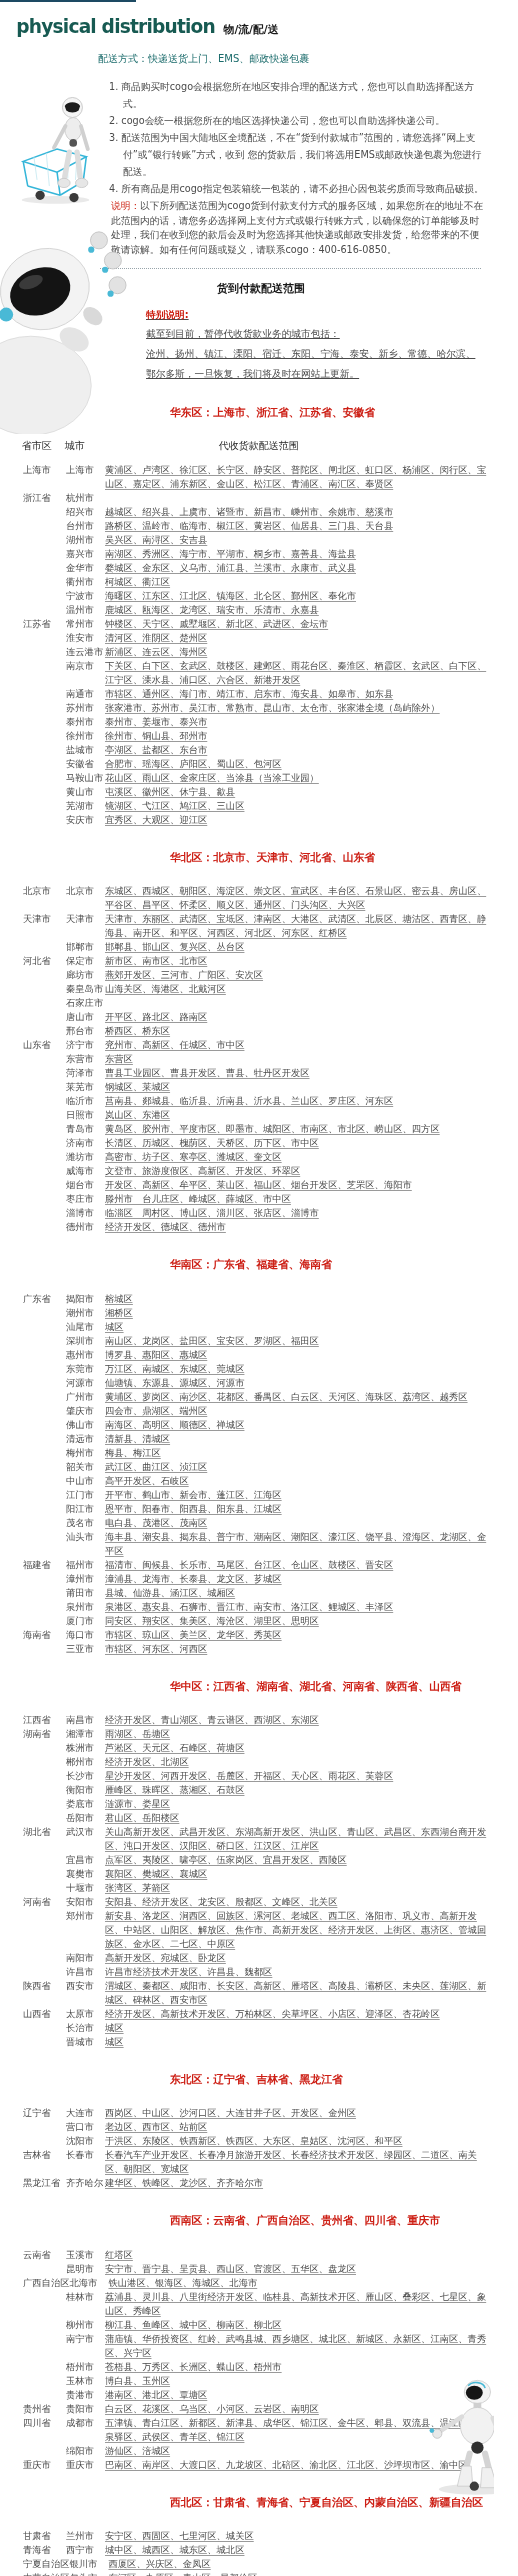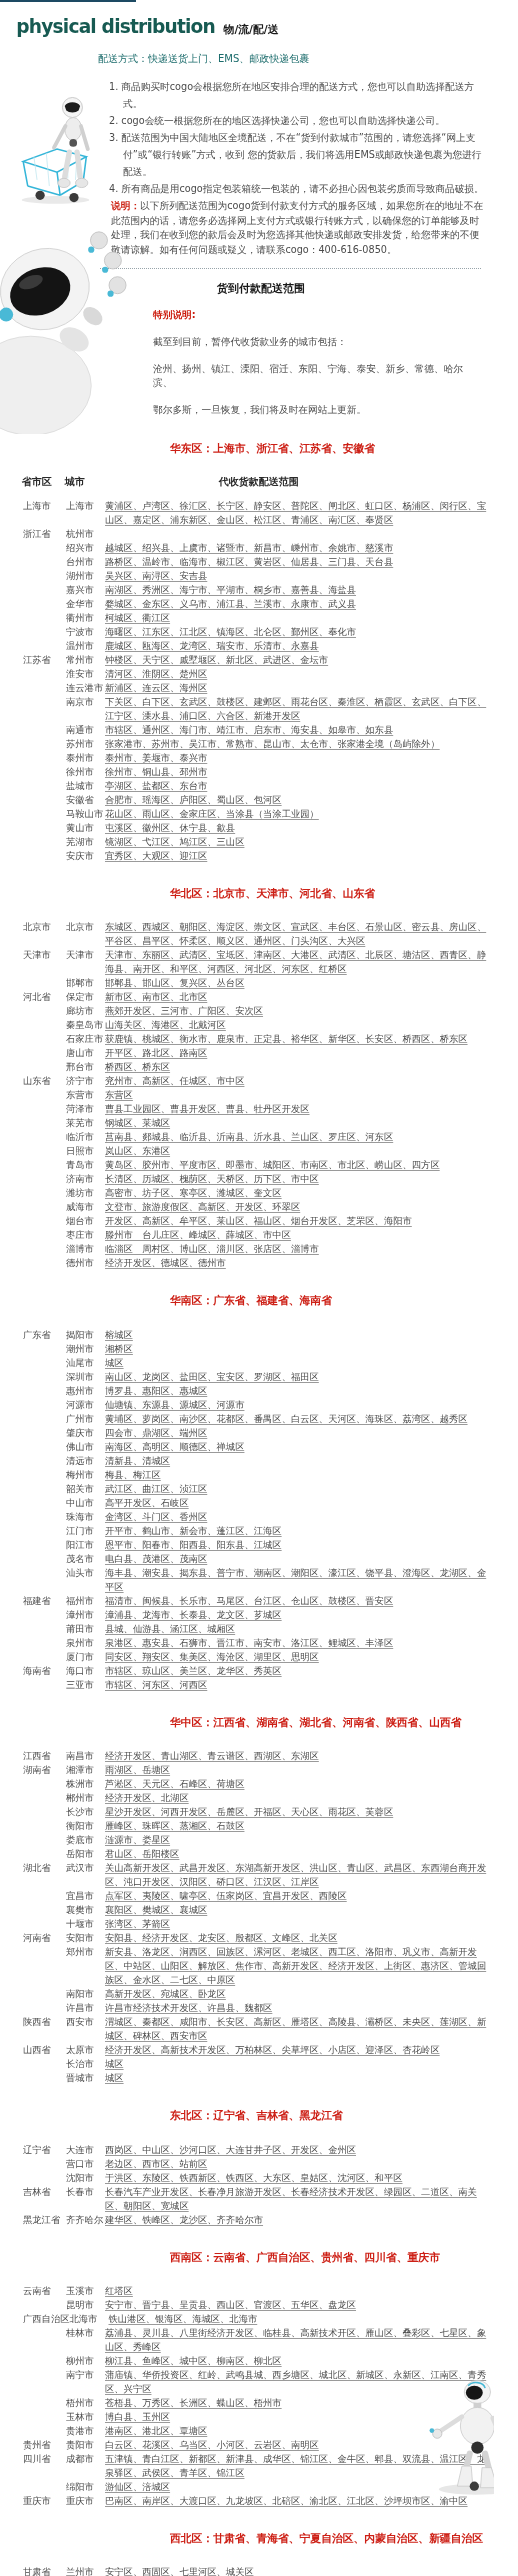--- a/index.html
+++ b/index.html
@@ -8,31 +8,31 @@
   .topbar{position:absolute;left:0;top:0;width:136px;height:2.3px;background:#1d4a63;}
   
   .hdr{padding:15.5px 0 0 16.3px;white-space:nowrap;}
   .hdr .en{font-size:18.6px;font-weight:bold;color:#175a52;letter-spacing:-0.8px;}
   .hdr .zh{font-size:10.8px;font-weight:bold;color:#1a1a1a;margin-left:4.6px;}
   
   .sub{margin:15.5px 0 0 98px;color:#1a6b6b;font-size:10px;}
   .intro{margin:12.4px 7.7px 0 109px;color:#4a4a4a;font-size:9.7px;}
   .intro .li{margin:0;line-height:17px;text-indent:-14px;padding-left:14px;}
   .note{margin:1.5px 7.7px 0 111px;color:#4a4a4a;font-size:9.7px;line-height:14.7px;}
-  .note .lbl{color:#cc1e0f;font-weight:bold;text-align:right;}
+  .note .lbl{color:#cc1e0f;font-weight:normal;text-align:right;}
   .divider{margin:10px 0 0 100px;width:381px;height:0;border-top:1.5px dotted #98a4aa;}
   
   .cod-h{margin:12.4px 0 0 217px;font-size:11px;font-weight:bold;color:#1a1a1a;}
   .special{margin:11.6px 0 0 141px;font-size:9.7px;line-height:14.7px;color:#4a4a4a;}
   .special .lbl{color:#cc1e0f;font-weight:bold;}
-  .special p{margin:12px;}
+  .special p{margin:5px;text-decoration:underline;}
   
   #regions{display:block;}
   .region-title{margin:24px 0 19.4px 170px;font-size:10.8px;font-weight:bold;color:#cd2016;}
-  .thead{display:flex;padding-left:21.7px;font-size:10px;font-weight:bold;color:#2a2a2a;
+  .thead{display:flex;padding-left:21.7px;font-size:10px;font-weight:normal;color:#2a2a2a;
          line-height:14px;margin-bottom:10px;}
   .thead .h1{min-width:43px;flex:none;}
   .thead .h2{min-width:39px;flex:none;}
   .thead .h3{flex:1;padding-left:115px;}
   .trow{display:flex;padding-left:23px;font-size:9.3px;line-height:14px;color:#4a4a4a;}
   .prov{min-width:43px;flex:none;}
   .city{min-width:39px;flex:none;}
   .dist{flex:1;padding-right:7.7px;text-decoration:underline;text-underline-offset:1.5px;
         text-decoration-color:#9a9a9a;cursor:pointer;}
   
@@ -274,21 +274,20 @@
 
   <div class="trow">
     <span class="prov"></span>
     <span class="city">秦皇岛市</span>
     <span class="dist">山海关区、海港区、北戴河区</span>
   </div>
 
   <div class="trow">
     <span class="prov"></span>
     <span class="city">石家庄市</span>
-    <span class="dist">获鹿镇、桃城区、衡水市、鹿泉市、正定县、裕华区、新华区、长安区、桥西区、桥东区</span>
   </div>
 
   <div class="trow">
     <span class="prov"></span>
     <span class="city">唐山市</span>
     <span class="dist">开平区、路北区、路南区</span>
   </div>
 
   <div class="trow">
     <span class="prov"></span>
@@ -408,20 +407,25 @@
     <span class="city">深圳市</span>
     <span class="dist">南山区、龙岗区、盐田区、宝安区、罗湖区、福田区</span>
   </div>
 
   <div class="trow">
     <span class="prov"></span>
     <span class="city">惠州市</span>
     <span class="dist">博罗县、惠阳区、惠城区</span>
   </div>
 
+  <div class="trow">
+    <span class="prov"></span>
+    <span class="city">东莞市</span>
+    <span class="dist">万江区、南城区、东城区、莞城区</span>
+  </div>
 
   <div class="trow">
     <span class="prov"></span>
     <span class="city">河源市</span>
     <span class="dist">仙塘镇、东源县、源城区、河源市</span>
   </div>
 
   <div class="trow">
     <span class="prov"></span>
     <span class="city">广州市</span>
@@ -457,25 +461,20 @@
     <span class="city">韶关市</span>
     <span class="dist">武江区、曲江区、浈江区</span>
   </div>
 
   <div class="trow">
     <span class="prov"></span>
     <span class="city">中山市</span>
     <span class="dist">高平开发区、石岐区</span>
   </div>
 
-  <div class="trow">
-    <span class="prov"></span>
-    <span class="city">珠海市</span>
-    <span class="dist">金湾区、斗门区、香州区</span>
-  </div>
 
   <div class="trow">
     <span class="prov"></span>
     <span class="city">江门市</span>
     <span class="dist">开平市、鹤山市、新会市、蓬江区、江海区</span>
   </div>
 
   <div class="trow">
     <span class="prov"></span>
     <span class="city">阳江市</span>

